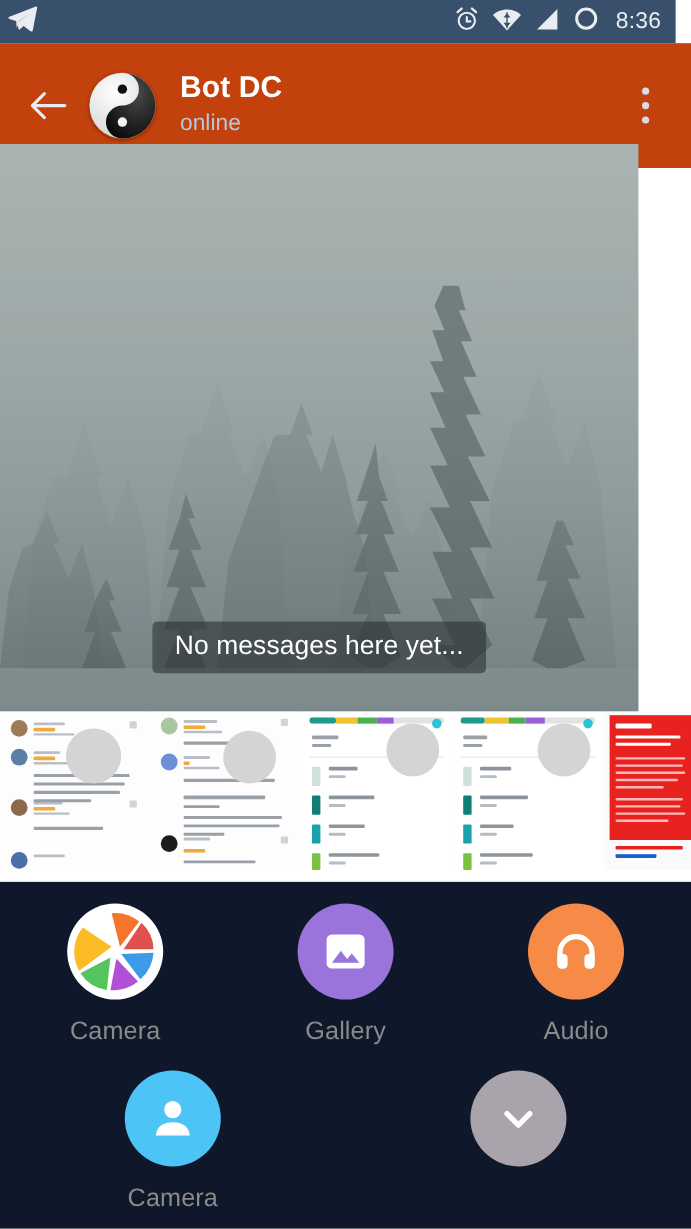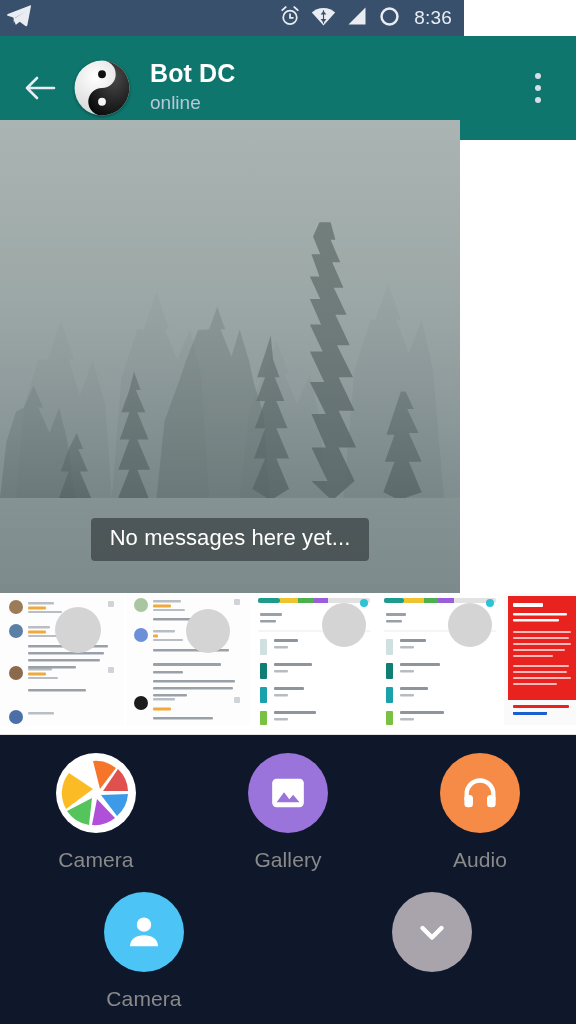--- a/index.html
+++ b/index.html
@@ -5,52 +5,52 @@
   * { margin:0; padding:0; box-sizing:border-box; }
   html, body {
     width:576px; height:1024px; overflow:hidden;
     font-family:"Liberation Sans", sans-serif;
     background:#fff;
   }
   #app { position:relative; width:576px; height:1024px; overflow:hidden; }
 
   
   .statusbar {
-    position:absolute; top:0; left:0; width:464px; height:36px;
+    position:absolute; top:0; left:0; width:563px; height:36px;
     background:#38506b; display:flex; align-items:center;
     padding:0 12px 0 6px;
   }
   .sb-left { display:flex; align-items:center; }
   .sb-right { margin-left:auto; display:flex; align-items:center; gap:10px; }
   .sb-time { color:#e9edf2; font-size:19px; letter-spacing:.2px; margin-left:3px; }
   .sb-ico { display:block; }
 
   
   .appbar {
     position:absolute; top:36px; left:0; width:576px; height:104px;
-    background:#0f766e; display:flex; align-items:center; padding:0 14px;
+    background:#c2410c; display:flex; align-items:center; padding:0 14px;
   }
   .back-btn { width:52px; height:52px; display:flex; align-items:center; justify-content:center; }
   .avatar {
     width:56px; height:56px; border-radius:50%; margin-left:8px;
     position:relative; overflow:hidden; flex:0 0 auto;
     box-shadow:0 1px 3px rgba(0,0,0,.35);
   }
   .titles { margin-left:20px; display:flex; flex-direction:column; justify-content:center; }
   .chat-title { color:#fff; font-size:25px; font-weight:bold; line-height:1.1; letter-spacing:.1px; }
   .chat-status { color:#b9c7d8; font-size:19px; line-height:1.35; margin-top:3px; }
   .overflow-btn {
     margin-left:auto; width:48px; height:60px;
     display:flex; flex-direction:column; align-items:center; justify-content:center; gap:6px;
   }
   .dot { width:6px; height:6px; border-radius:50%; background:#d6dde7; }
 
   
   .chatarea {
-    position:absolute; top:120px; left:0; width:460px; height:473px;
+    position:absolute; top:120px; left:0; width:532px; height:473px;
     overflow:hidden;
     background:
       linear-gradient(180deg, rgba(168,180,178,.0) 0%, rgba(120,134,134,.30) 100%),
       linear-gradient(180deg, #aab5b3 0%, #9faaa9 38%, #8e9b9c 72%, #7e8c8e 100%);
   }
   .trees { position:absolute; inset:0; }
   .empty-wrap {
     position:absolute; left:0; right:0; top:398px;
     display:flex; justify-content:center;
   }

